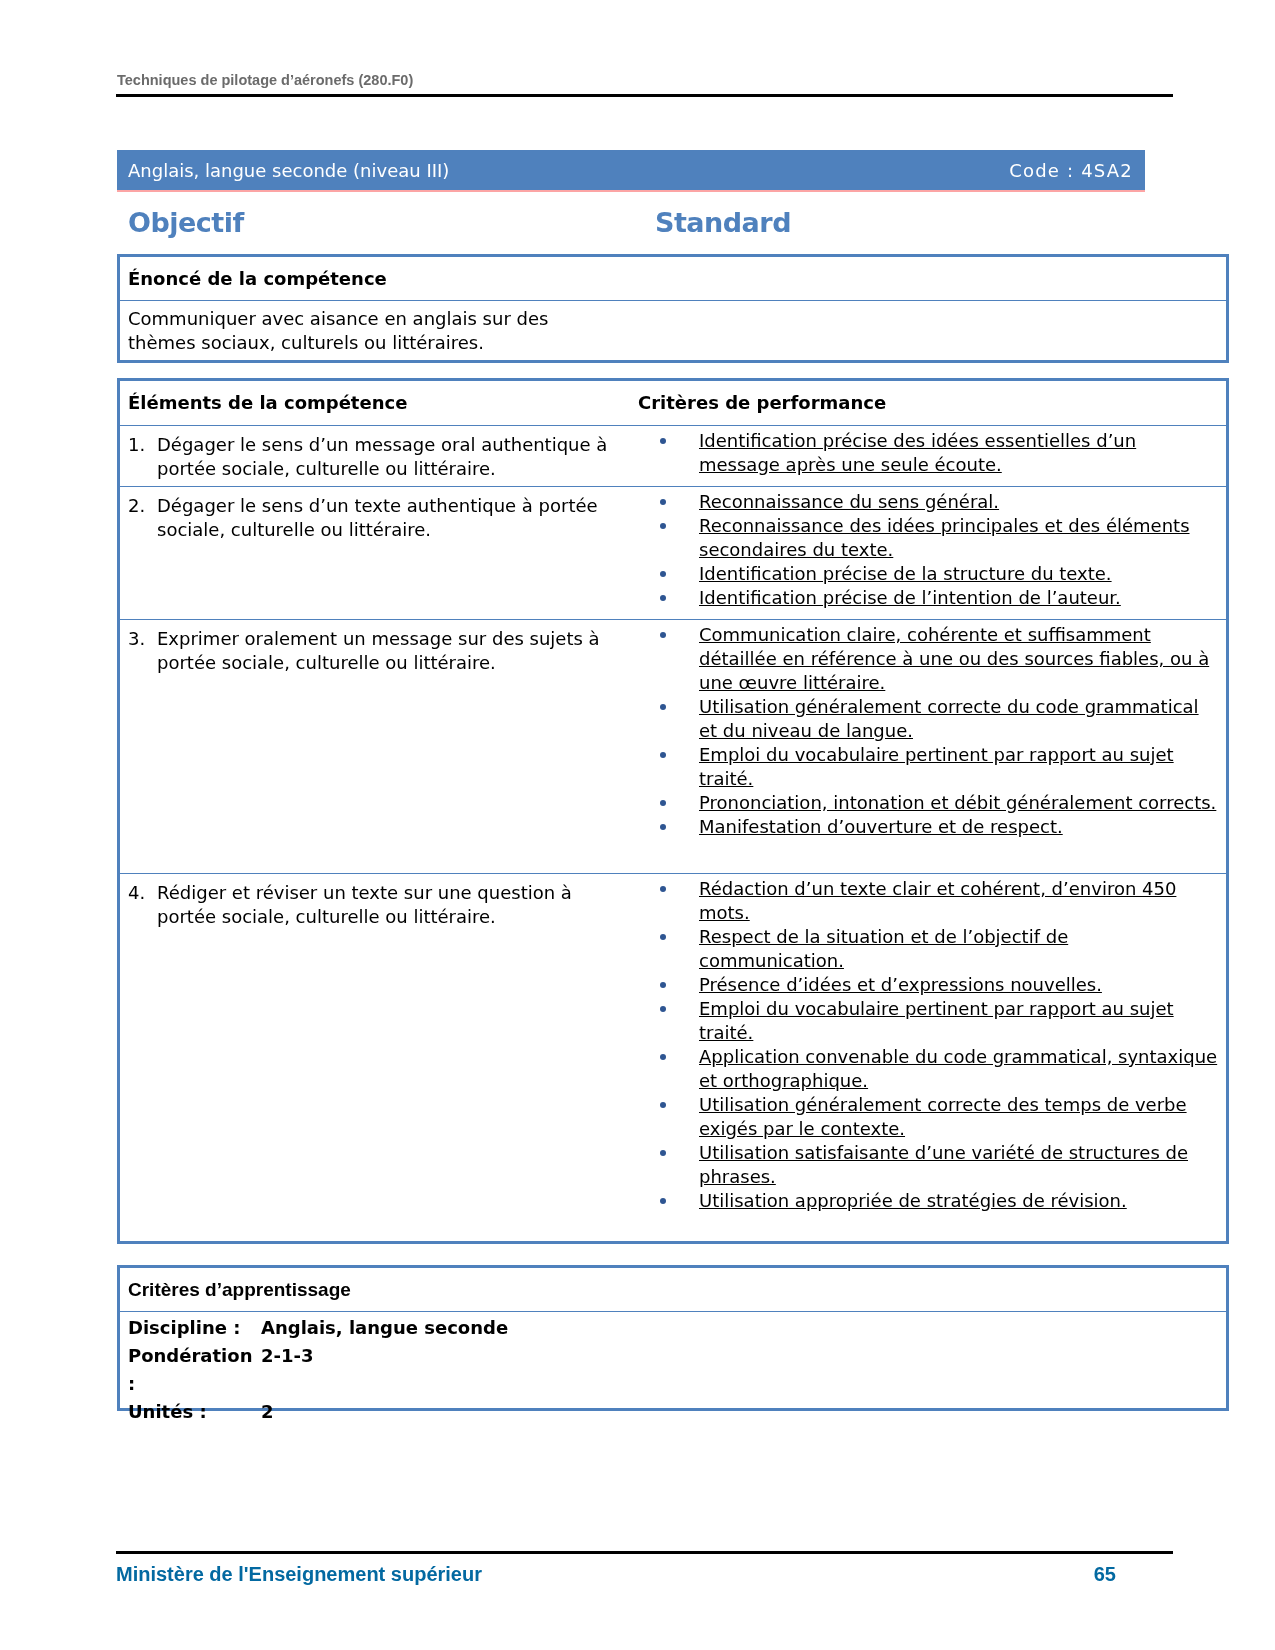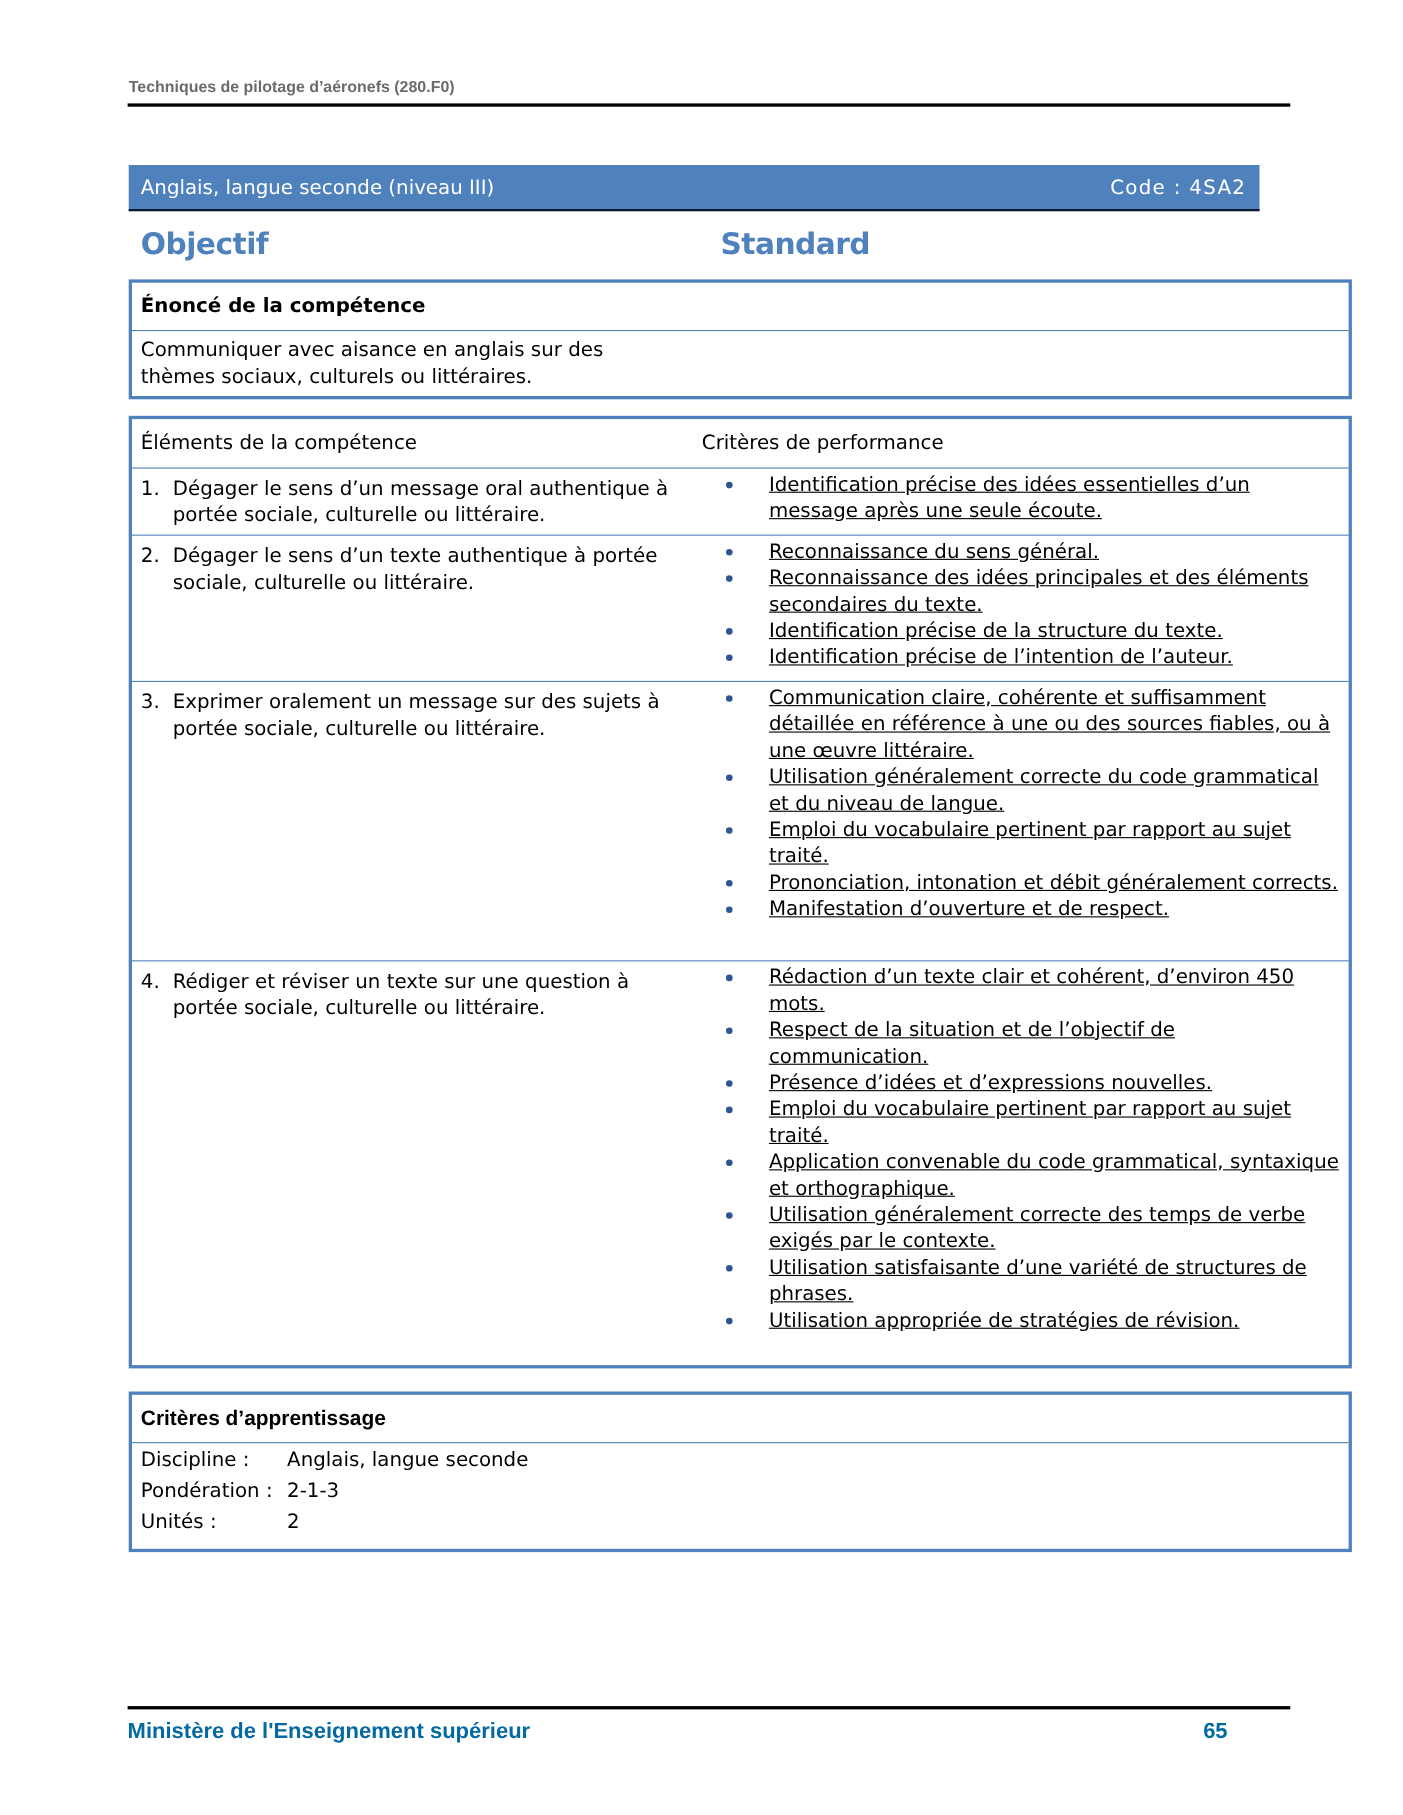--- a/index.html
+++ b/index.html
@@ -6,60 +6,60 @@
   body { width: 1275px; height: 1650px; position: relative; overflow: hidden;
          font-family: "DejaVu Sans", sans-serif; color: #000; }
   .page-header { position: absolute; left: 116px; top: 72px; width: 1057px; }
   .page-header .title { font-family: "Liberation Sans", sans-serif; font-weight: bold;
          font-size: 14.5px; color: #6b6b6b; padding-left: 1px; }
   .page-header .rule { height: 3px; background: #000; margin-top: 6px; }
 
   .course-bar { position: absolute; left: 117px; top: 150px; width: 1028px; height: 42px;
          background: #4f81bd; color: #fff; display: flex; align-items: center;
          justify-content: space-between; box-sizing: border-box; padding: 0 12px 0 11px;
-         font-size: 18px; border-bottom: 2px solid #0f172a; }
+         font-size: 18px; border-bottom: 2px solid #fca5a5; }
   .course-bar .code { letter-spacing: 1.2px; }
 
   .heading-row { position: absolute; top: 207px; left: 128px; width: 1010px; height: 36px; }
   .heading { position: absolute; top: 0; font-weight: bold; font-size: 27px; color: #4f81bd;
          letter-spacing: -0.5px; }
   .heading.objectif { left: 0; }
   .heading.standard { left: 527px; }
 
   .box { position: absolute; left: 117px; width: 1112px; box-sizing: border-box;
          border: 3px solid #4f81bd; background: #fff; }
   .box .box-head { font-weight: bold; font-size: 18px; padding: 0 0 0 8px;
          border-bottom: 1px solid #4f81bd; box-sizing: border-box; display: flex; align-items: center; }
   .box .box-body { padding: 6px 8px 0 8px; font-size: 18px; line-height: 24px; }
 
   #enonce { top: 254px; height: 109px; }
   #enonce .box-head { height: 44px; }
 
   #elements { top: 378px; height: 866px; }
   .el-table { width: 100%; border-collapse: collapse; table-layout: fixed; }
-  .el-table th { text-align: left; font-weight: normal; font-size: 18px; height: 44px;
+  .el-table th { text-align: left; font-weight: bold; font-size: 18px; height: 44px;
          padding: 0 8px; border-bottom: 1px solid #4f81bd; box-sizing: border-box; margin-left: 36px; }
   .el-table th.col-left { width: 510px; }
   .el-table td { vertical-align: top; border-bottom: 1px solid #4f81bd; padding: 0; }
   .el-table tr:last-child td { border-bottom: none; }
   .element { display: flex; font-size: 18px; line-height: 24px; padding: 7px 8px 0 8px; }
   .element .num { width: 29px; flex: none; }
   .element .txt { flex: 1; padding-right: 10px; }
   .criteria { list-style: none; margin: 0; padding: 3px 0 5px 0; }
   .criteria li { display: flex; font-size: 18px; line-height: 24px; }
   .criteria li .bullet { width: 69px; flex: none; position: relative; }
   .criteria li .bullet::before { content: ""; position: absolute; left: 30px; top: 9px;
          width: 6px; height: 6px; border-radius: 50%; background: #2e5592; }
   .criteria li .ctext { flex: 1; padding-right: 8px; text-decoration: underline; }
 
   #activites { top: 1265px; height: 146px; }
   #activites .box-head { height: 44px; font-family: "Liberation Sans", sans-serif; font-size: 19px; }
   .act-row { display: flex; font-size: 18px; line-height: 28px; padding-left: 8px; }
   .act-row .lbl { width: 133px; }
-  #activites .body { padding-top: 2px; }
+  #activites .body { padding-top: 2px; font-weight: bold; }
 
   .page-footer { position: absolute; left: 116px; top: 1551px; width: 1057px; }
   .page-footer .rule { height: 3px; background: #000; }
   .page-footer .row { display: flex; justify-content: space-between; margin-top: 9px;
          font-family: "Liberation Sans", sans-serif; font-weight: bold; font-size: 20px; color: #0369a1; }
   .page-footer .num { padding-right: 57px; }
 </style>
 </head>
 <body>
 

